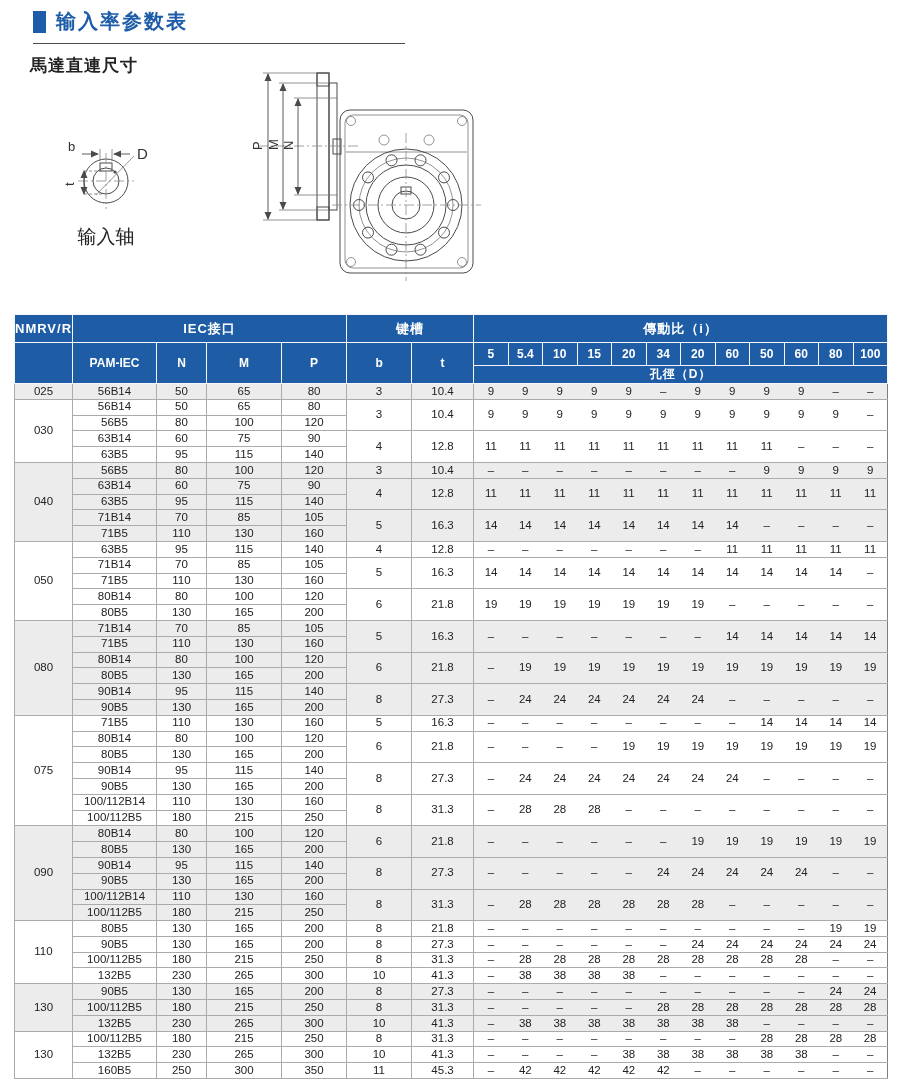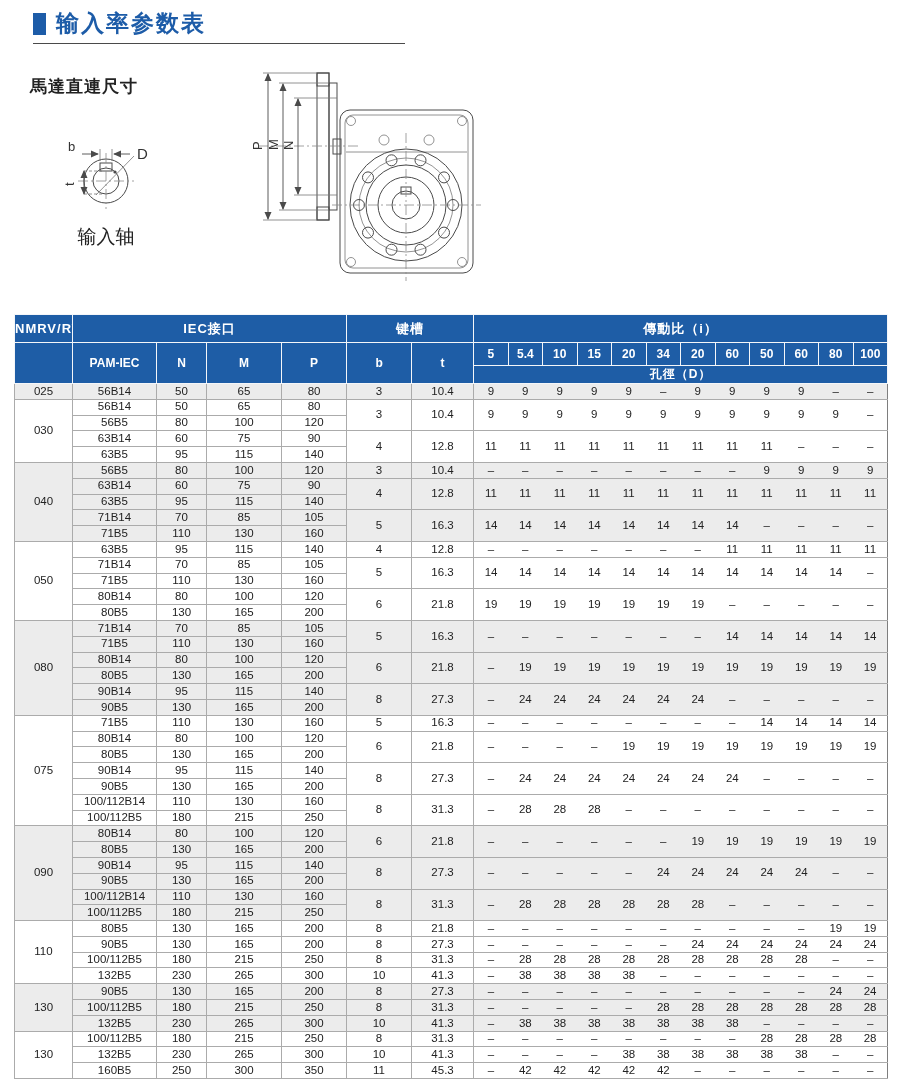--- a/index.html
+++ b/index.html
@@ -1,23 +1,23 @@
 <!DOCTYPE html>
 <html><head>
 <meta charset="utf-8">
 <style>
   html,body{margin:0;padding:0;background:#fff;}
   .page{position:relative;width:900px;height:1083px;background:#fff;overflow:hidden;
         font-family:"Liberation Sans","DejaVu Sans",sans-serif;}
   
   .title-row{position:absolute;left:33px;top:8px;display:flex;align-items:center;}
   .title-square{width:13px;height:22px;background:#1d5ca8;margin-right:10px;}
-  .title-text{font-size:23px;font-weight:bold;color:#1d5ca8;letter-spacing:2px;}
+  .title-text{font-size:20px;font-weight:bold;color:#1d5ca8;letter-spacing:2px;}
   .title-underline{position:absolute;left:33px;top:43px;width:372px;border-top:1.5px solid #4a4a4a;}
-  .section-label{position:absolute;left:30px;top:75px;font-size:17px;font-weight:600;color:#222;letter-spacing:1px;}
+  .section-label{position:absolute;left:30px;top:54px;font-size:17px;font-weight:600;color:#222;letter-spacing:1px;}
   .diagram{position:absolute;left:0;top:55px;width:600px;height:250px;}
   
   table.ptable{position:absolute;left:14px;top:314px;width:873px;border-collapse:collapse;
                table-layout:fixed;border:1px solid #7e7e7e;}
   .ptable th{background:#1e5da6;color:#fff;border:1px solid #f4f6f9;text-align:center;
              vertical-align:middle;font-weight:bold;padding:0;overflow:hidden;}
   .th1{height:27px;font-size:13px;letter-spacing:1px;}
   .th2{height:22px;font-size:12px;}
   .th3{height:13px;font-size:12px;letter-spacing:1px;}
   .ptable td{border:1px solid #ababab;text-align:center;vertical-align:middle;

